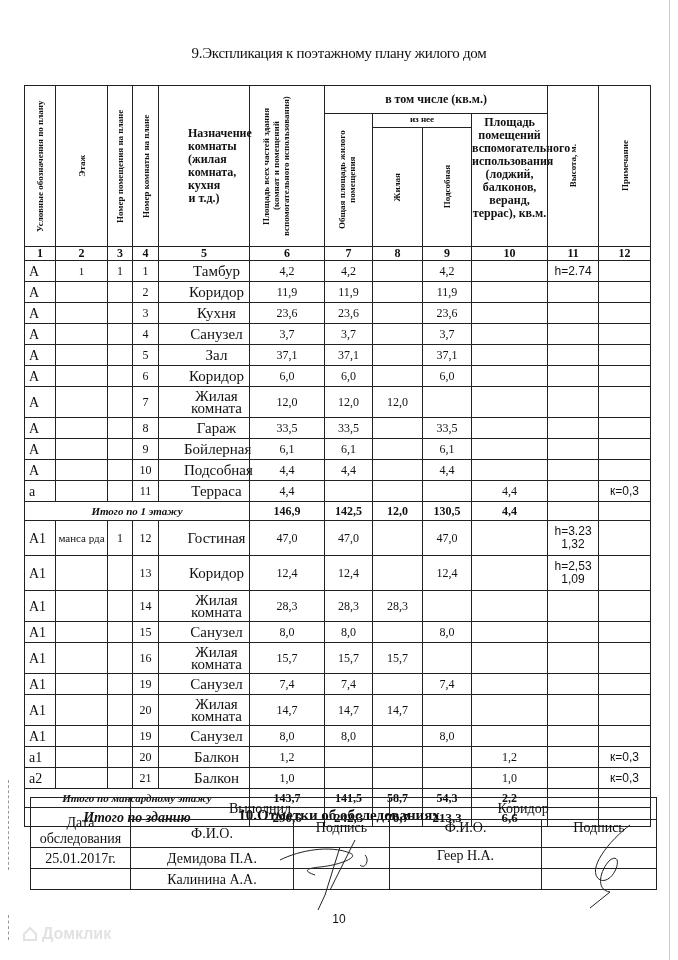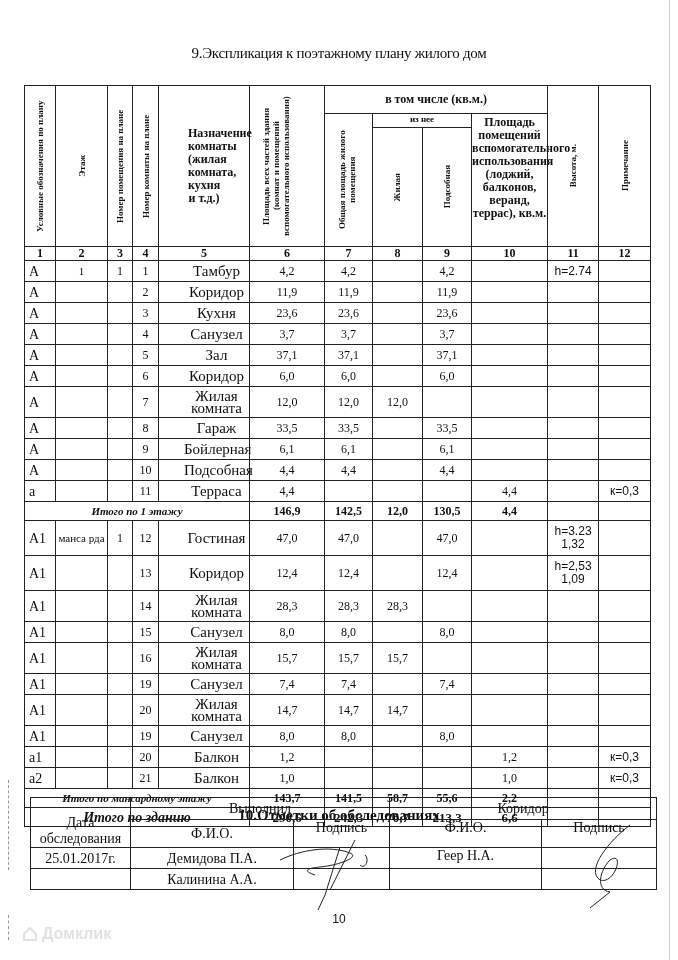--- a/index.html
+++ b/index.html
@@ -422,21 +422,21 @@
         <td class="note"></td>
         <td class="note">к=0,3</td>
       </tr>
     </tbody>
   <tbody>
       <tr class="tot">
     <td colspan="5" class="lbl">Итого по мансардному этажу</td>
     <td>143,7</td>
         <td>141,5</td>
         <td>58,7</td>
-    <td>55,6</td>
+    <td>54,3</td>
         <td>2,2</td>
         <td></td>
         <td></td>
   </tr>
   <tr class="tot big">
     <td colspan="5" class="lbl">Итого по зданию</td>
     <td>290,6</td>
         <td>242,3</td>
         <td>70,7</td>
     <td>213,3</td>

